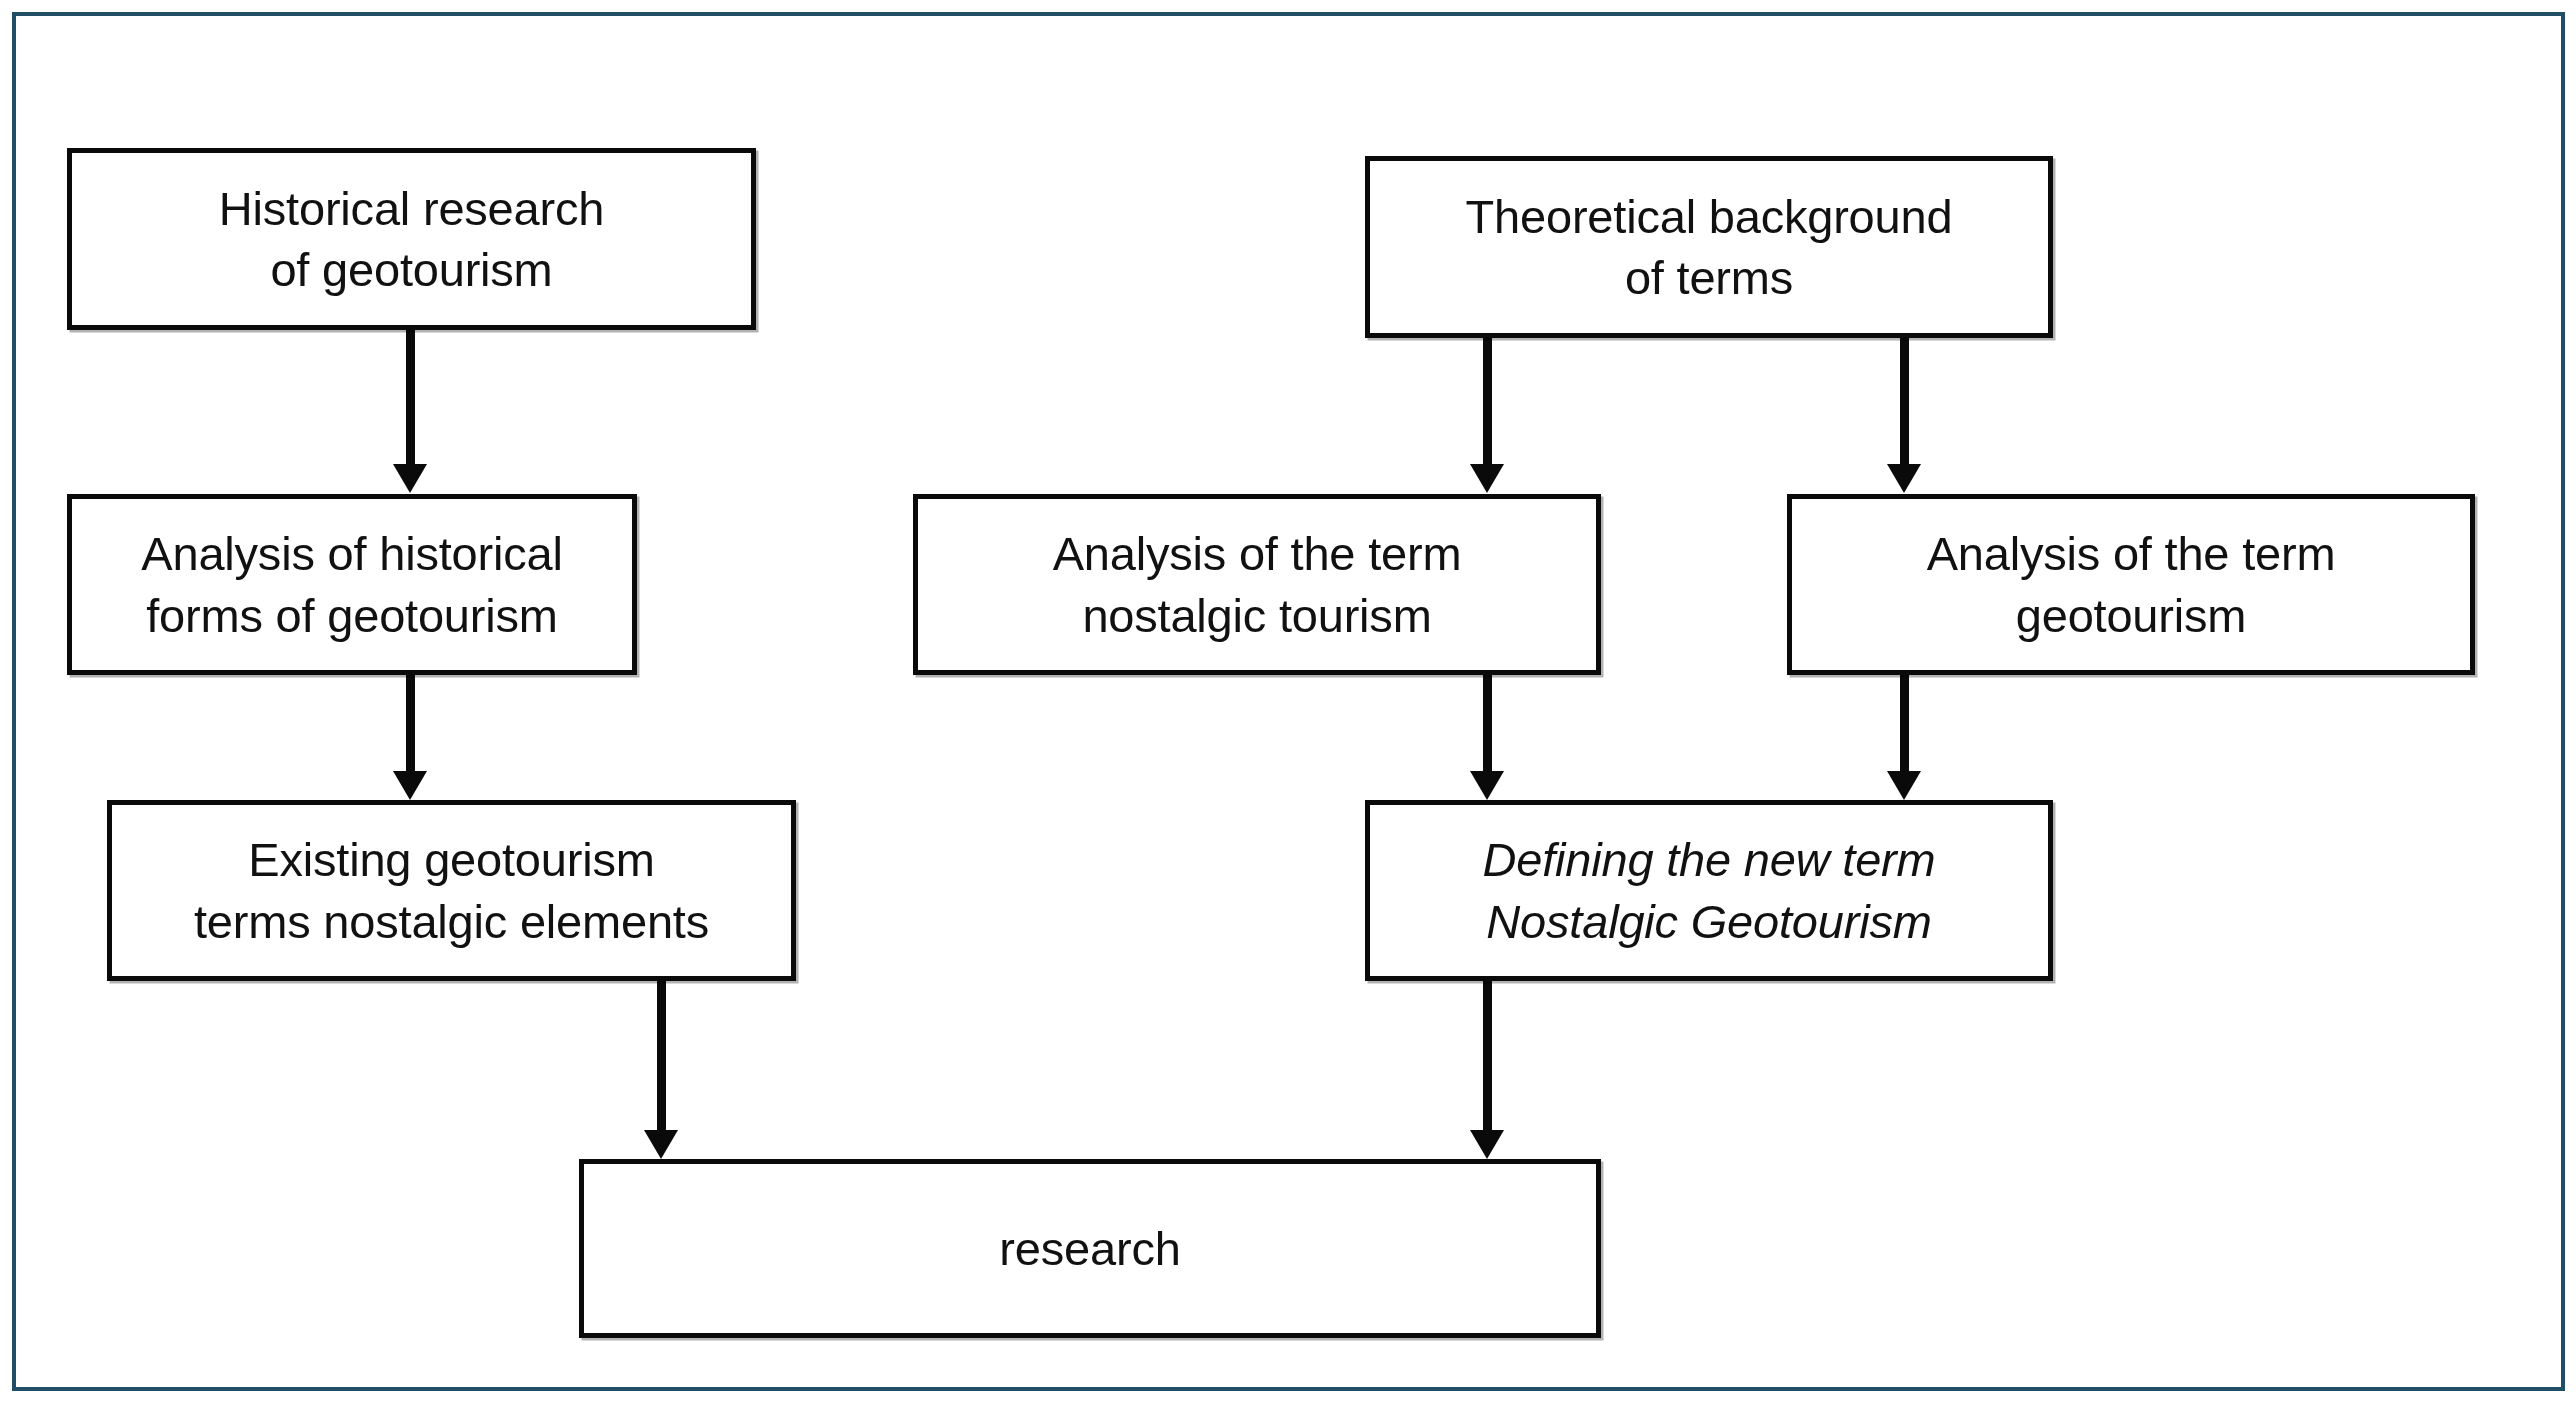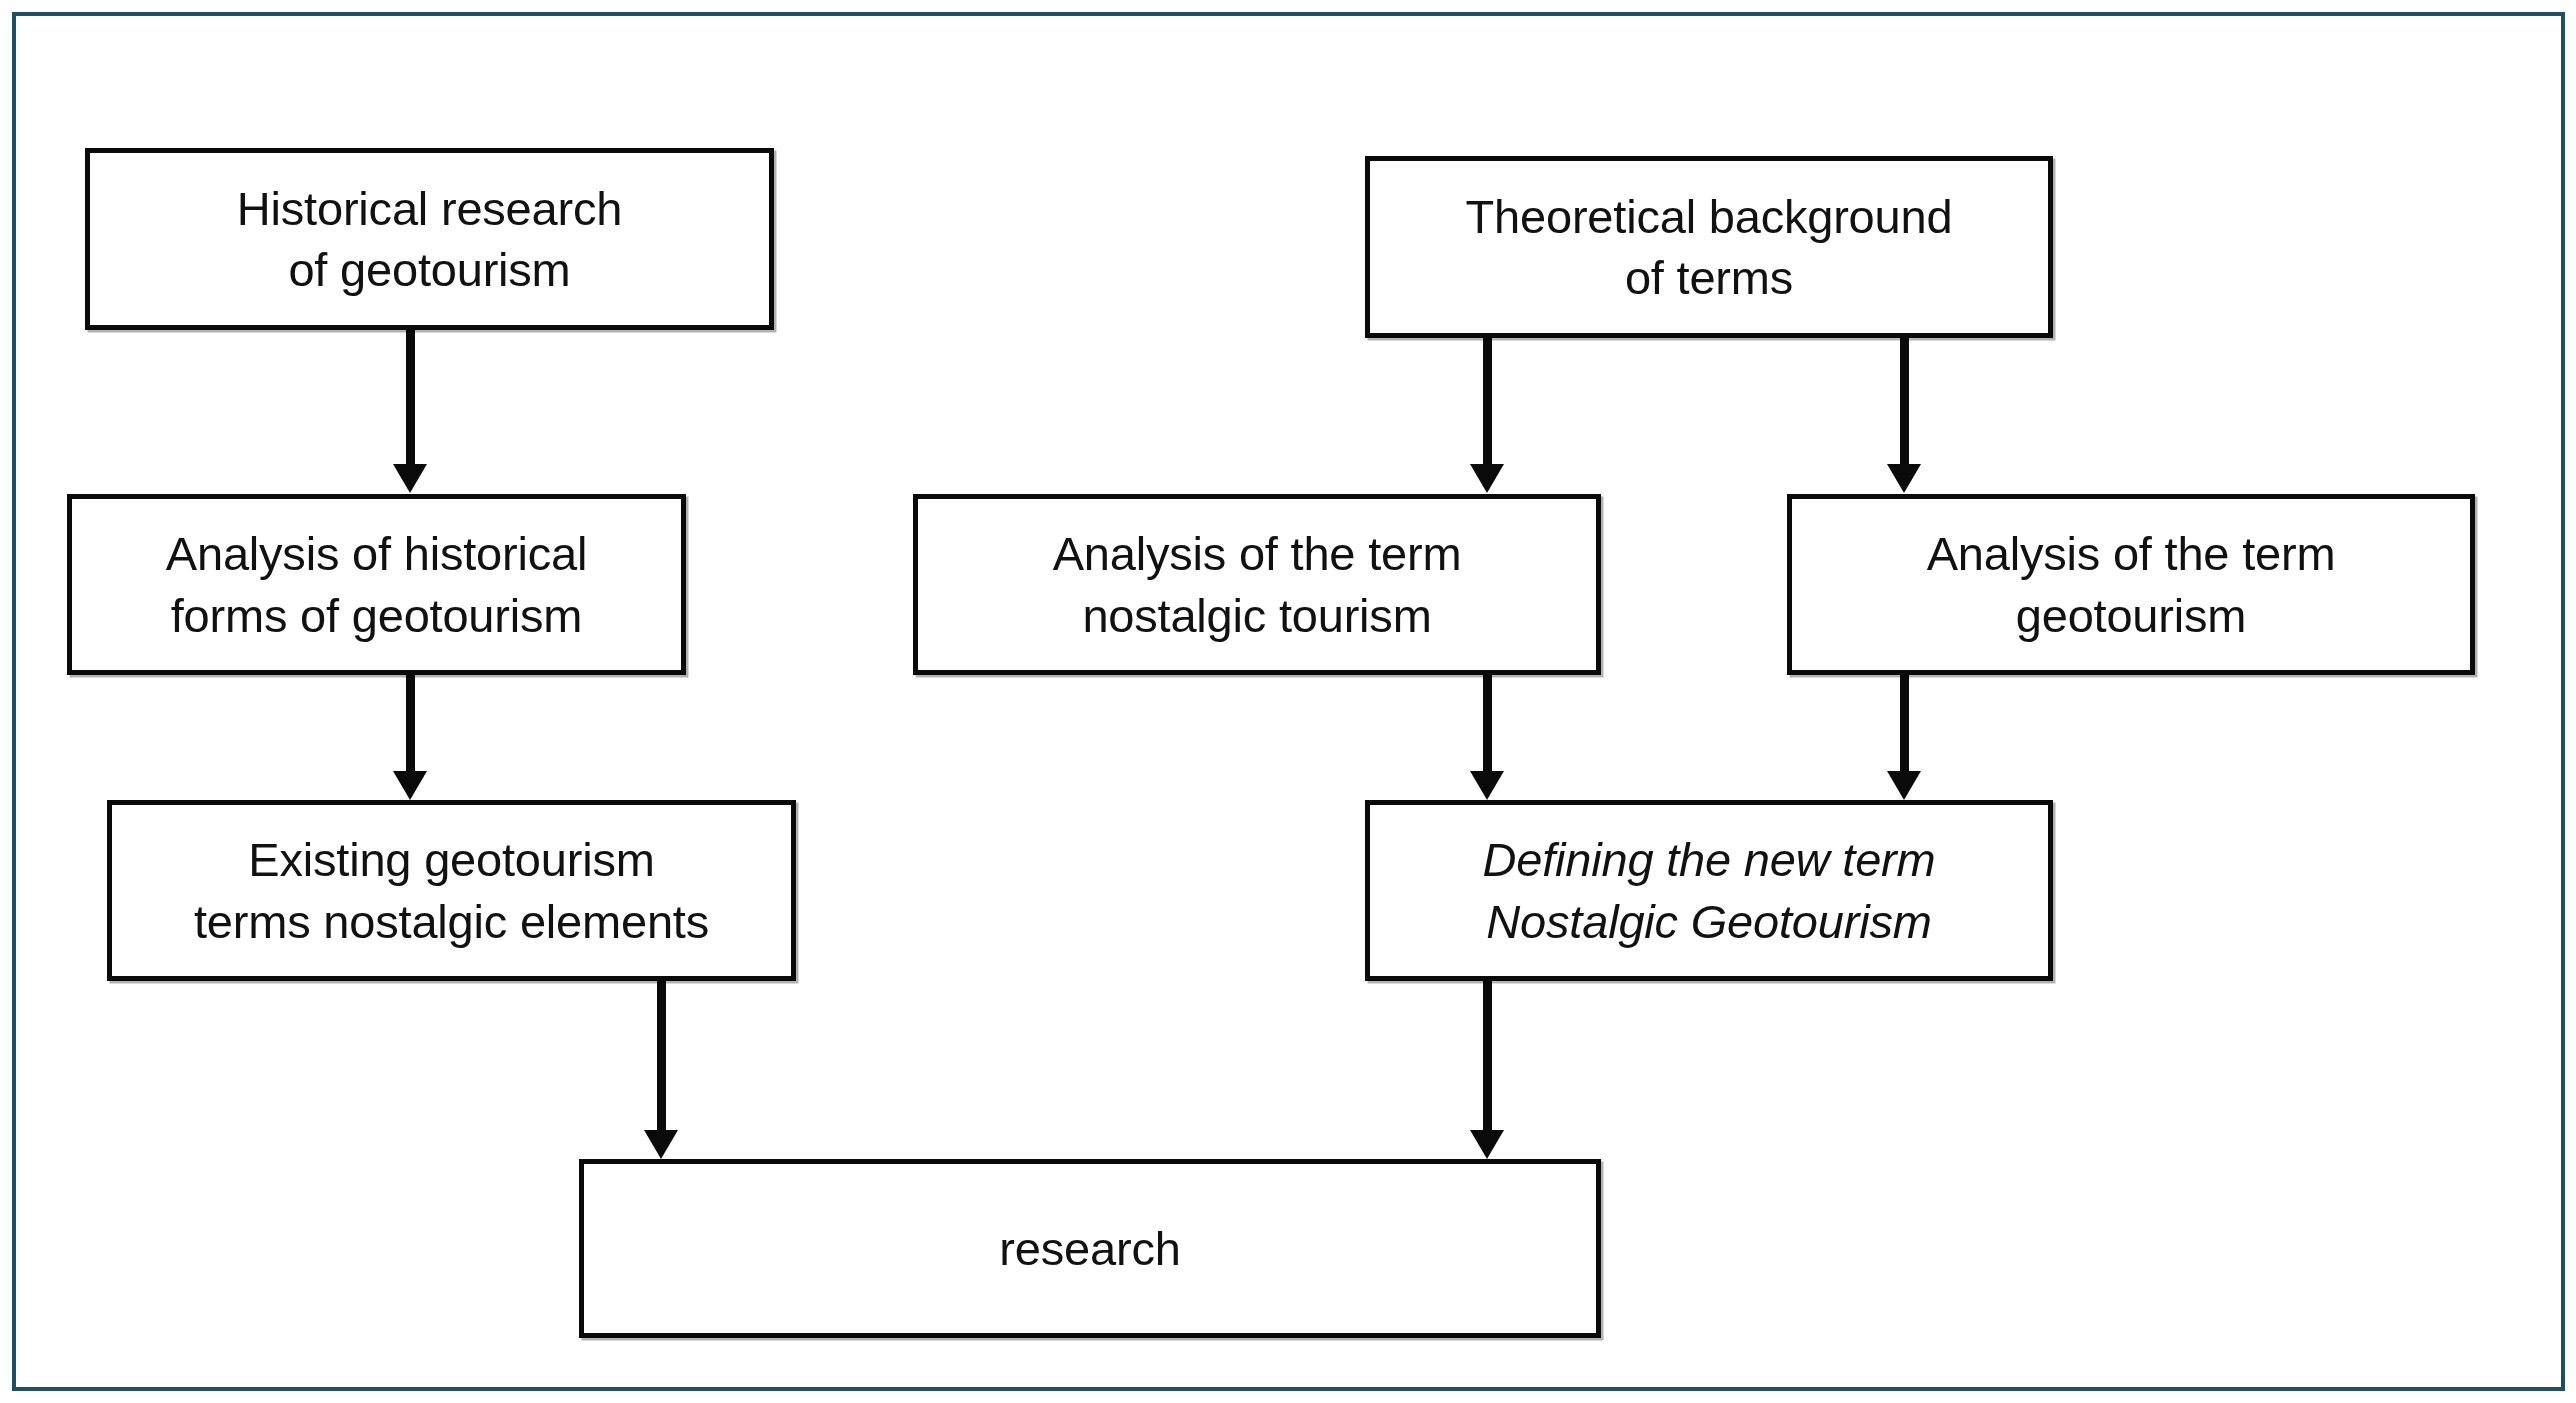--- a/index.html
+++ b/index.html
@@ -154,35 +154,35 @@
   <div class="connector" style="left:657px; top:981px; width:9px; height:178px;">
     <div class="shaft" style="height:149px;"></div>
     <div class="head" style="top:149px;"></div>
   </div>
 
   <div class="connector" style="left:1483px; top:981px; width:9px; height:178px;">
     <div class="shaft" style="height:149px;"></div>
     <div class="head" style="top:149px;"></div>
   </div>
 
-  <div class="node" style="left:67px; top:148px; width:689px; height:182px;margin-left:18px;">
+  <div class="node" style="left:67px; top:148px; width:689px; height:182px;">
     <span class="lines">
       <span>Historical research</span>
       <span>of geotourism</span>
     </span>
   </div>
 
   <div class="node" style="left:1365px; top:156px; width:688px; height:182px;">
     <span class="lines">
       <span>Theoretical background</span>
       <span>of terms</span>
     </span>
   </div>
 
-  <div class="node" style="left:67px; top:494px; width:619px; height:181px;">
+  <div class="node" style="left:67px; top:494px; width:570px; height:181px;">
     <span class="lines">
       <span>Analysis of historical</span>
       <span>forms of geotourism</span>
     </span>
   </div>
 
   <div class="node" style="left:913px; top:494px; width:688px; height:181px;">
     <span class="lines">
       <span>Analysis of the term</span>
       <span>nostalgic tourism</span>

